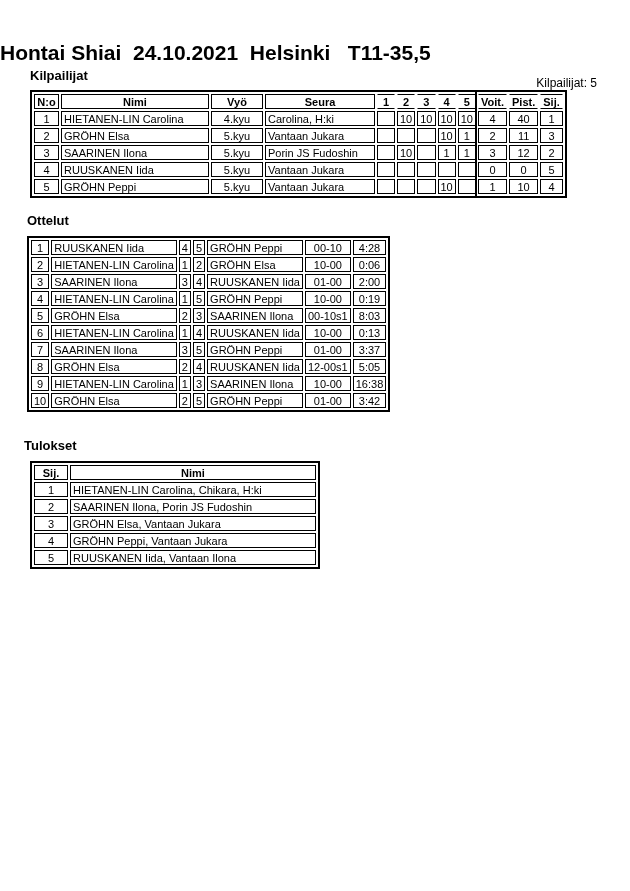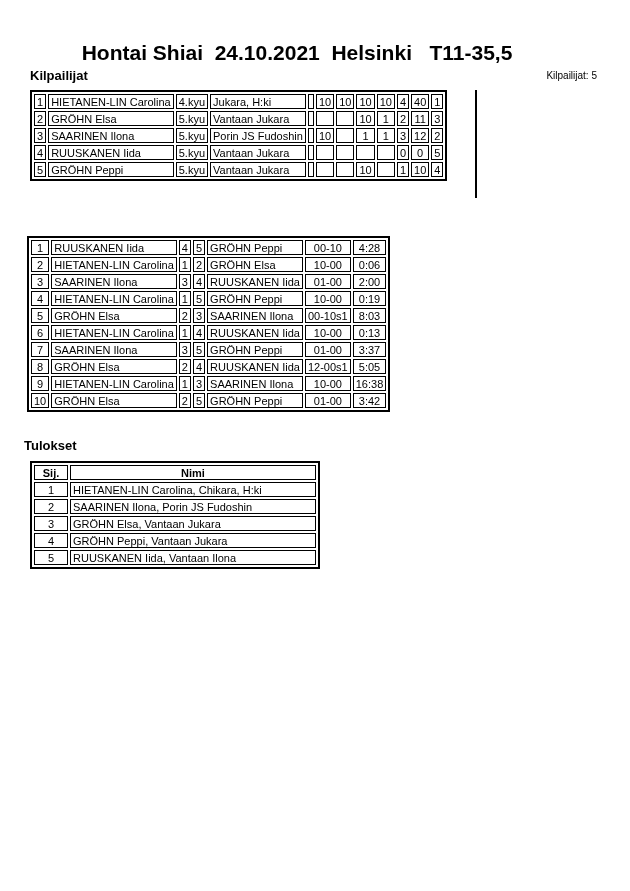--- a/index.html
+++ b/index.html
@@ -3,30 +3,30 @@
 <meta charset="utf-8">
 <style>
   html,body { margin:0; padding:0; background:#e8e8e8; }
   .page {
     position:relative; width:630px; height:891px; margin:0 auto;
     background:#ffffff; color:#000;
     font-family:"Liberation Sans","DejaVu Sans",sans-serif;
   }
   .title {
     position:absolute; top:41px; left:0; width:594px;
-    text-align:center; font-size:21px; font-weight:bold; white-space:pre;
+    font-size:21px; font-weight:bold; white-space:pre;
   }
   .section-heading {
     position:absolute; font-size:13px; font-weight:bold; white-space:pre;
   }
   .heading-kilpailijat { top:68px; left:30px; width:525px; }
   .heading-ottelut    { top:213px; left:27px; width:533px; }
   .heading-tulokset   { top:438px; left:24px; width:290px; }
   .count-label {
-    position:absolute; top:70px; right:33px; font-size:10px;margin-left:44px;
+    position:absolute; top:76px; right:33px; font-size:12px;margin-left:44px;
   }
   table {
     position:absolute; border-collapse:separate; border-spacing:2px;
     border:2px solid #000; background:#fff; table-layout:fixed;
   }
   td, th {
     box-sizing:border-box; border:1px solid #000;
     font-size:11px; height:15px; line-height:12px;
     padding:0 2px; overflow:hidden; white-space:nowrap;
     text-align:center; font-weight:normal;
@@ -57,25 +57,39 @@
 
 <div class="page">
 
   <div class="title">Hontai Shiai  24.10.2021  Helsinki   T11-35,5</div>
 
   <div class="section-heading heading-kilpailijat">Kilpailijat</div>
   <div class="count-label">Kilpailijat: 5</div>
 
   <table class="t-competitors">
     <tbody>
+        <tr>
+      <th class="c-no">N:o</th>
+      <th class="c-name">Nimi</th>
+      <th class="c-belt">Vyö</th>
+      <th class="c-club">Seura</th>
+      <th class="c-s nsb">1</th>
+      <th class="c-s nsb">2</th>
+      <th class="c-s nsb">3</th>
+      <th class="c-s nsb">4</th>
+      <th class="c-s nsb">5</th>
+      <th class="c-win nsb ovf">Voit.</th>
+      <th class="c-pts nsb ovf">Pist.</th>
+      <th class="c-pl nsb">Sij.</th>
+    </tr>
     <tr>
       <td>1</td>
       <td class="left">HIETANEN-LIN Carolina</td>
       <td>4.kyu</td>
-      <td class="left">Jukara, H:ki</td>
+      <td class="left">Carolina, H:ki</td>
       <td></td>
       <td>10</td>
       <td>10</td>
       <td>10</td>
       <td>10</td>
       <td>4</td>
       <td>40</td>
       <td>1</td>
     </tr>
     <tr>
@@ -131,20 +145,21 @@
       <td>10</td>
       <td></td>
       <td>1</td>
       <td>10</td>
       <td>4</td>
     </tr>
   </tbody>
     </table>
   <div class="group-divider"></div>
 
+  <div class="section-heading heading-ottelut">Ottelut</div>
 
   <table class="t-matches">
     <tbody>
     <tr>
       <td>1</td>
       <td class="left">RUUSKANEN Iida</td>
       <td>4</td>
       <td>5</td>
       <td class="left">GRÖHN Peppi</td>
       <td>00-10</td>

